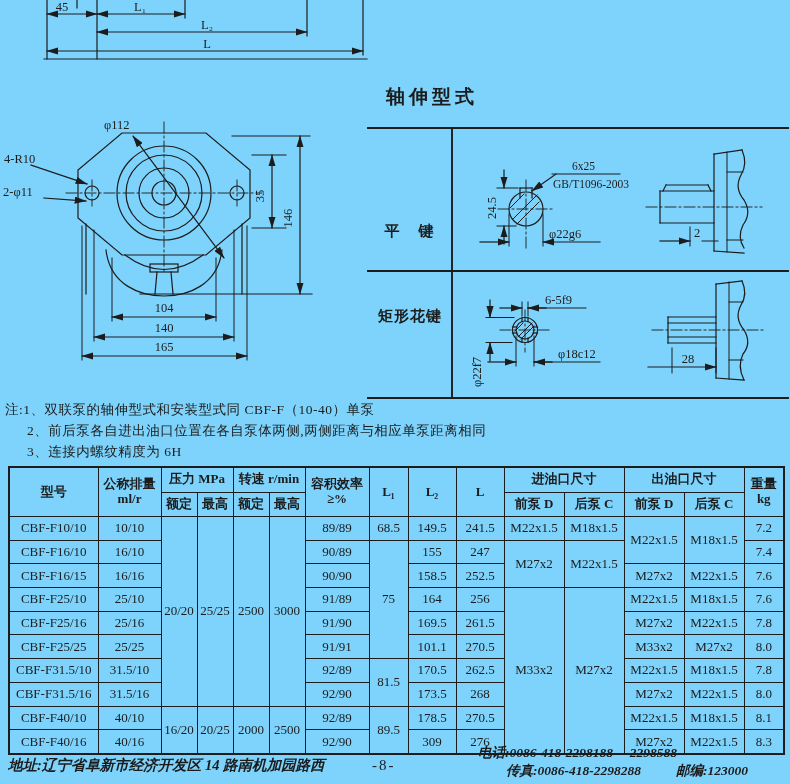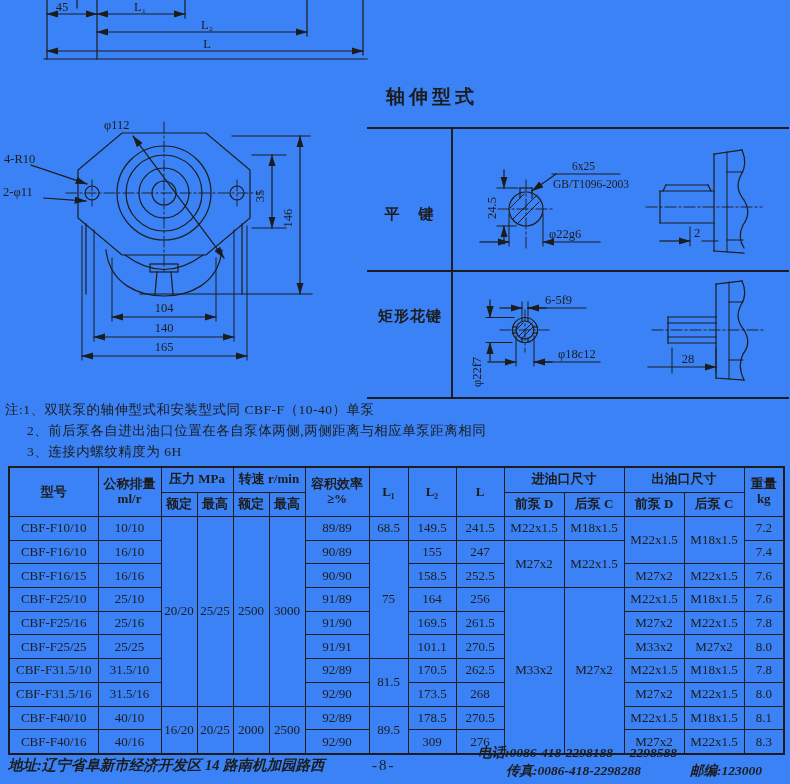--- a/index.html
+++ b/index.html
@@ -1,45 +1,45 @@
 <!DOCTYPE html>
 <html><head>
 <meta charset="utf-8">
 <style>
   html,body{margin:0;padding:0;background:#e8e8e6;}
-  .doc{position:relative;width:790px;height:784px;background:#3b82f6;overflow:hidden;
+  .doc{position:relative;width:790px;height:784px;background:#7dd3fc;overflow:hidden;
        color:#1c1c1c;font-family:"Liberation Serif",serif;}
   .doc svg{position:absolute;left:0;top:0;pointer-events:none;}
   g.draw line, g.draw path, g.draw circle, g.draw polygon, g.draw rect{
        stroke:#1c1c1c;stroke-width:1.2;fill:none;stroke-linecap:square;}
   g.draw .cl{stroke-width:0.9;stroke-dasharray:11 3 2 3;}
   g.draw .fr{stroke-width:1.9;}
   g.draw .thin{stroke-width:1;}
   g.draw text{stroke:none;fill:#1c1c1c;font-family:"Liberation Serif",serif;font-size:12.5px;}
   g.draw text.sm{font-size:11.5px;}
   .sec-title{position:absolute;left:386px;top:84px;font-size:19px;font-weight:700;letter-spacing:4px;}
   .rowlab{position:absolute;display:flex;align-items:center;justify-content:center;
           font-weight:700;font-size:15px;letter-spacing:2px;}
-  .rowlab.flat{left:369px;top:129px;width:82px;height:171px;}
+  .rowlab.flat{left:369px;top:146px;width:82px;height:171px;}
   .rowlab.spline{left:369px;top:272px;width:82px;height:89px;letter-spacing:1px;}
   .note{position:absolute;font-size:13.5px;font-weight:400;letter-spacing:0.5px;white-space:nowrap;}
   .note.n1{left:5px;top:401px;}
   .note.n2{left:27px;top:422px;}
   .note.n3{left:27px;top:443px;}
   table.spec{position:absolute;left:8px;top:466px;width:775px;border-collapse:collapse;
              table-layout:fixed;text-align:center;border:2px solid #1c1c1c;}
   .spec th,.spec td{border:1.5px solid #1c1c1c;padding:0;overflow:hidden;}
   .spec th{font-size:13px;font-weight:700;height:23.5px;line-height:1.15;}
   .spec td{font-size:13px;font-weight:400;height:22.7px;}
   .ftr{position:absolute;white-space:nowrap;font-style:italic;font-weight:700;}
   .ftr.addr{left:8px;top:756px;font-size:14.5px;font-weight:700;}
   .ftr.pg{left:372px;top:757px;font-size:15px;font-style:normal;font-weight:400;letter-spacing:2px;}
   .ftr.tel{left:478px;top:744px;font-size:13.5px;}
   .ftr.fax{left:506px;top:762px;font-size:13.5px;}
-  .ftr.post{left:690px;top:762px;font-size:13.5px;}
+  .ftr.post{left:676px;top:762px;font-size:13.5px;}
 </style>
 </head>
 <body>
 
 <div class="doc">
 
   <svg width="790" height="784" viewBox="0 0 790 784">
     <defs>
       <marker id="ah" viewBox="0 0 10 6" refX="9.5" refY="3" markerWidth="10" markerHeight="6" orient="auto-start-reverse">
         <path d="M0 0 L10 3 L0 6 Z" fill="#1c1c1c" stroke="none"></path>

